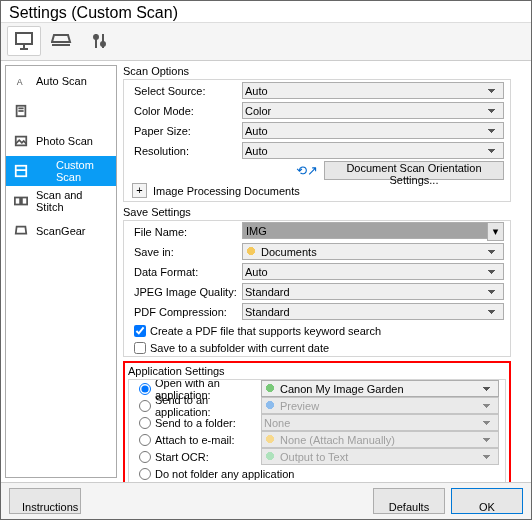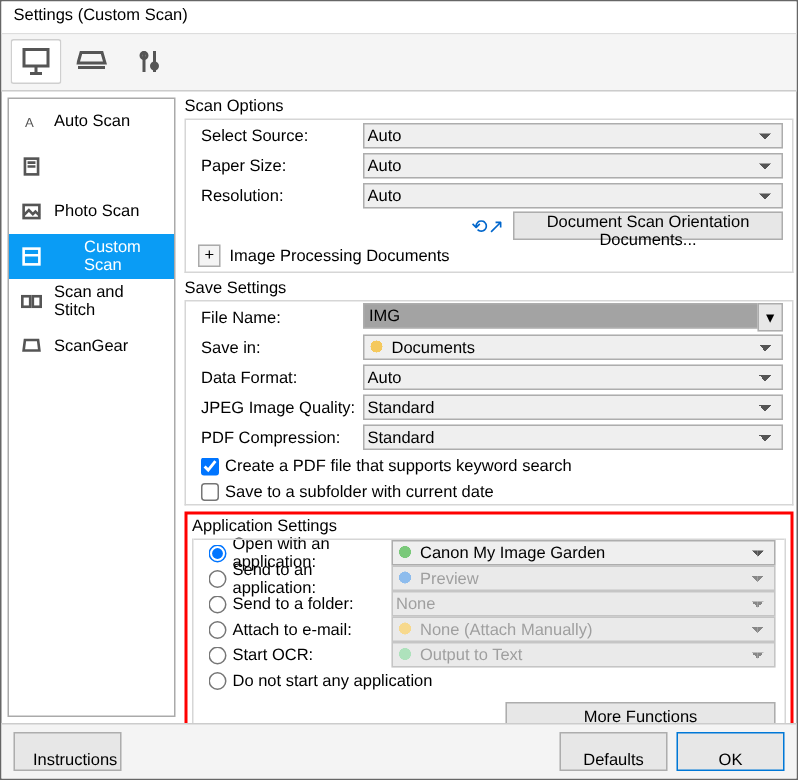--- a/index.html
+++ b/index.html
@@ -17,21 +17,21 @@
     width: 532px;
     height: 520px;
     border: 1px solid #666;
     display: flex;
     flex-direction: column;
     background: #fff;
   }
   .titlebar {
     height: 22px;
     padding: 3px 8px;
-    font-size: 11px;
+    font-size: 16px;
     background: #fff;
     border-bottom: 1px solid #ddd;
   }
   .toolbar {
     height: 38px;
     padding: 3px 6px;
     border-bottom: 1px solid #ccc;
     display: flex;
     gap: 0;
     background: #f5f5f5;
@@ -75,21 +75,21 @@
     color: #fff;
     gap: 28px;
   }
   .sidebar-icon {
     width: 14px;
     height: 14px;
     flex-shrink: 0;
   }
   .content {
     flex: 1;
-    padding: 4px 2px 2px 6px;
+    padding: 4px 20px 2px 6px;
     overflow: hidden;
   }
   .group {
     margin-bottom: 4px;
   }
   .group.highlight {
     border: 2px solid #ff0000;
     padding: 2px 3px;
   }
   .group-label {
@@ -288,30 +288,34 @@
     <div class="content">
 
       <div class="group">
         <div class="group-label">Scan Options</div>
         <div class="group-body">
           <div class="row">
             <div class="row-label">Select Source:</div>
             <div class="row-control"><select class="select"><option>Auto</option></select></div>
           </div>
           <div class="row">
+            <div class="row-label">Color Mode:</div>
+            <div class="row-control"><select class="select"><option>Color</option></select></div>
+          </div>
+          <div class="row">
             <div class="row-label">Paper Size:</div>
             <div class="row-control"><select class="select"><option>Auto</option></select></div>
           </div>
           <div class="row">
             <div class="row-label">Resolution:</div>
             <div class="row-control"><select class="select"><option>Auto</option></select></div>
           </div>
           <div class="row" style="justify-content:flex-end; gap:6px; padding-right:6px;">
             <span style="color:#0066cc; font-size:13px; cursor:pointer;">⟲↗</span>
-            <button class="btn btn-wide">Document Scan Orientation Documents...</button>
+            <button class="btn btn-wide">Document Scan Orientation Settings...</button>
           </div>
           <div class="row" style="padding-left:8px; gap:6px;">
             <span class="plus-btn">+</span>
             <span>Image Processing Documents</span>
           </div>
         </div>
       </div>
 
       <div class="group">
         <div class="group-label">Save Settings</div>
@@ -384,21 +388,21 @@
           <div class="radio-row">
             <div class="radio-label-col">
               <input type="radio" name="appopt" style="">
               <span>Start OCR:</span>
             </div>
             <div class="row-control"><select class="select with-icon" style="--icon:radial-gradient(circle at 6px 6px,#8cd6a0 40%,transparent 41%)" disabled=""><option>Output to Text</option></select></div>
           </div>
           <div class="radio-row">
             <div class="radio-label-col" style="width:auto;">
               <input type="radio" name="appopt" style="">
-              <span>Do not start any application</span>
+              <span>Do not folder any application</span>
             </div>
           </div>
           <div class="row" style="justify-content:flex-end; padding-right:6px; margin-top:6px; margin-bottom:3px;">
             <button class="btn btn-wide">More Functions</button>
           </div>
         </div>
       </div>
 
     </div>
   </div>

